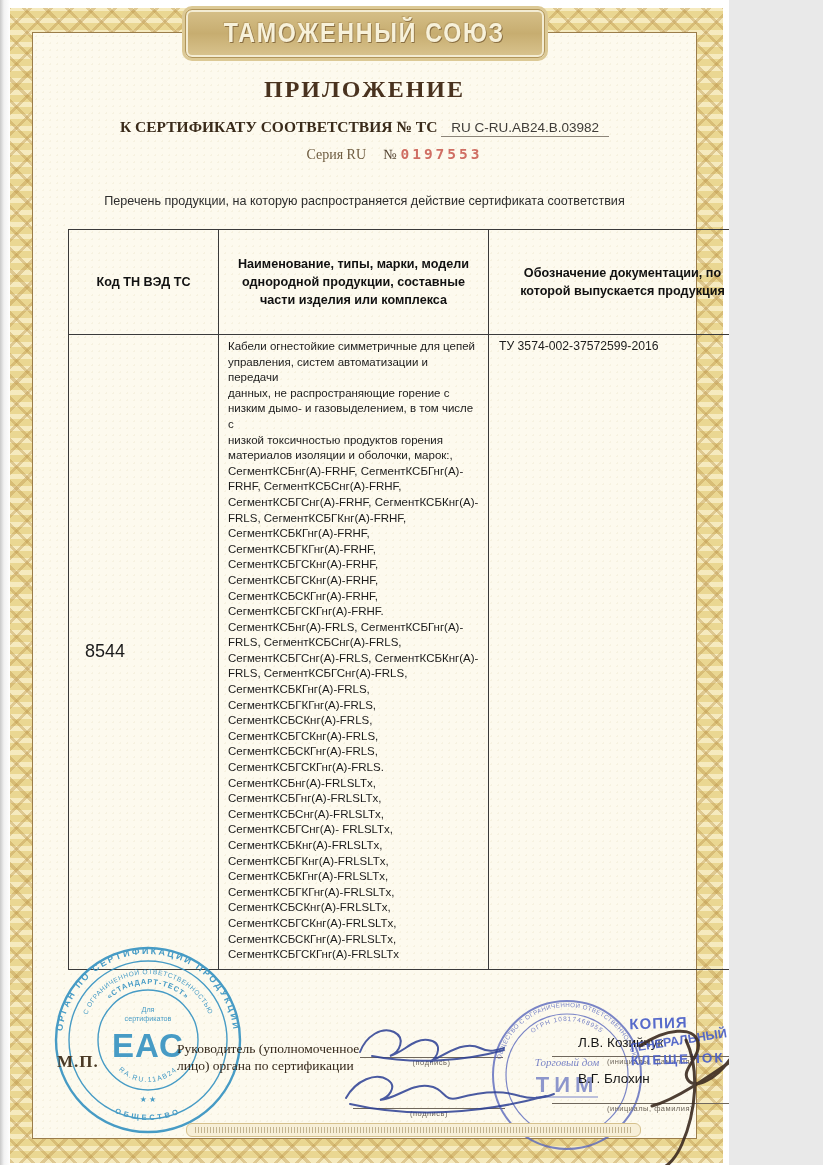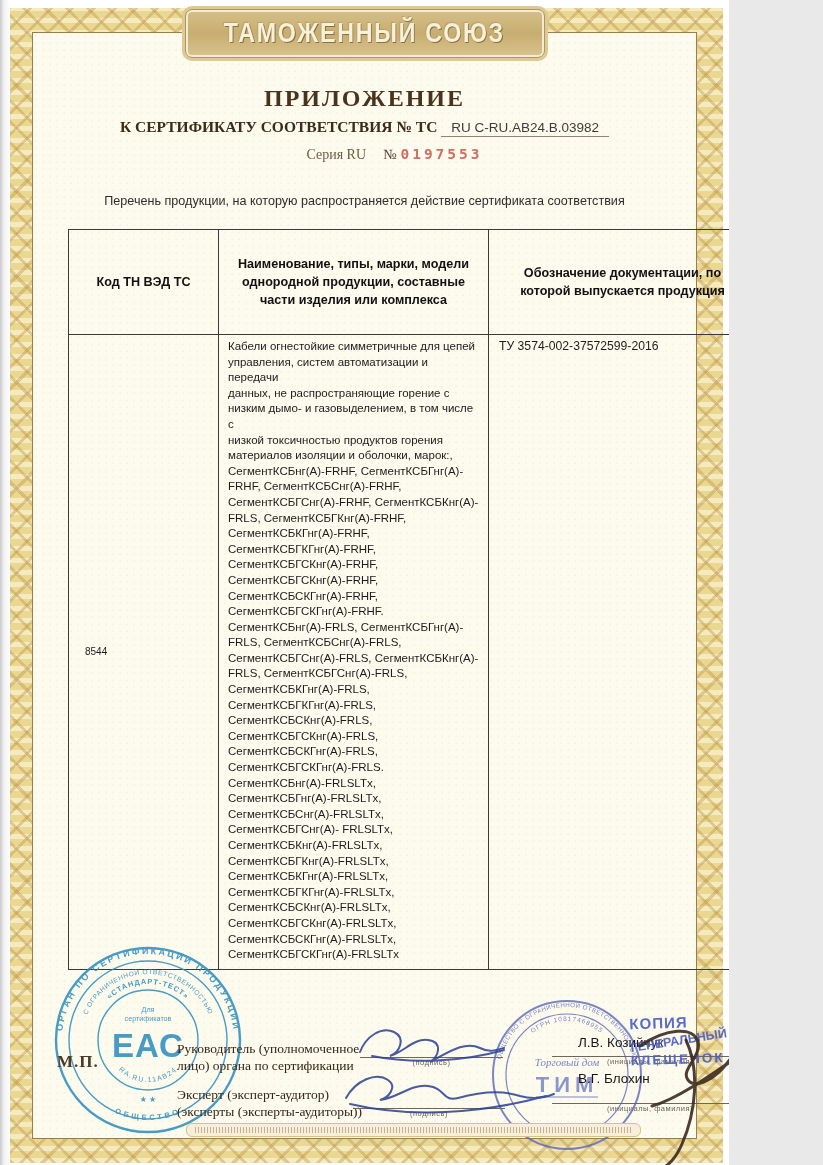--- a/index.html
+++ b/index.html
@@ -25,41 +25,41 @@
         background:linear-gradient(180deg,#d6c089,#c7ad70 50%,#d9c48f);
         border:1px solid #b1955a;
         box-shadow:0 0 0 3px #dcc995, inset 0 0 0 2px #f3ecd3;
         display:flex;align-items:center;justify-content:center;}
   .badge span{display:inline-block;transform:scaleX(.86);
         font-weight:bold;font-size:27px;letter-spacing:2px;color:#f7f1da;
         text-shadow:1px 1px 0 #8a6f42,-1px -1px 1px #b99e66;white-space:nowrap;}
 
   .appendix-title{position:absolute;top:76px;left:0;right:0;text-align:center;
         font-family:"Liberation Serif",serif;font-weight:bold;font-size:24px;
-        letter-spacing:2px;color:#49321e;margin-top:9px;}
+        letter-spacing:2px;color:#49321e;}
   .cert-line{position:absolute;top:118px;left:0;right:0;text-align:center;
         font-family:"Liberation Serif",serif;font-weight:bold;font-size:15.5px;color:#3a2b1a;}
   .cert-number{font-family:"Liberation Sans",sans-serif;font-weight:normal;font-size:13.5px;
         color:#3f3c38;border-bottom:1px solid #8c8579;padding:0 10px 1px;}
   .series-line{position:absolute;top:146px;left:0;right:0;text-align:center;padding-left:60px;
         font-family:"Liberation Serif",serif;font-size:14px;color:#6e5c40;}
   .numero-sign{color:#564634;margin-left:14px;}
   .series-number{font-family:"DejaVu Sans Mono",monospace;font-weight:bold;font-size:14.5px;
         letter-spacing:3px;color:#c8564b;opacity:.85;}
 
   .products-intro{position:absolute;top:194px;left:0;right:0;text-align:center;
         font-size:12.6px;color:#2d2d2d;}
 
   
   .products-table{position:absolute;top:229px;left:68px;
         border-collapse:collapse;table-layout:fixed;width:688px;}
   .products-table td{border:1px solid #3a3a3a;vertical-align:top;}
   .products-table .th{font-weight:bold;font-size:12.6px;text-align:center;
         vertical-align:middle;height:92px;padding:6px 12px;line-height:1.45;color:#111;}
-  .code-cell{vertical-align:middle !important;font-size:10px;padding-left:16px;color:#1c1c1c;}
+  .code-cell{vertical-align:middle !important;font-size:18px;padding-left:16px;color:#1c1c1c;}
   .description-cell{padding:4px 8px 6px 9px;font-size:11.5px;line-height:15.6px;color:#1c1c1c;}
   .doc-cell{padding:4px 10px;font-size:12.2px;color:#1c1c1c;}
 
   
   .mp-label{position:absolute;left:57px;top:1052px;font-family:Liberation Serif, serif;
         font-weight:bold;font-size:17px;letter-spacing:1px;color:#4a3a26;}
   .sig-label{position:absolute;width:200px;font-family:"Liberation Serif",serif;
         font-size:13.5px;line-height:17px;color:#33271a;}
   .sig-line{position:absolute;border-top:1px solid #6f675c;text-align:center;}
   .sig-caption{font-size:7.5px;color:#6b6358;letter-spacing:.5px;}
@@ -202,24 +202,20 @@
   <div class="mp-label">М.П.</div>
 
   <div class="sig-label" style="left:177px;top:1040px;">
     <div>Руководитель (уполномоченное</div>
     <div>лицо) органа по сертификации</div>
   </div>
   <div class="sig-line" style="left:360px;top:1057px;width:143px;">
     <div class="sig-caption">(подпись)</div>
   </div>
 
-  <div class="sig-label" style="left:177px;top:1086px;">
-    <div>Эксперт (эксперт-аудитор)</div>
-    <div>(эксперты (эксперты-аудиторы))</div>
-  </div>
   <div class="sig-line" style="left:353px;top:1108px;width:152px;">
     <div class="sig-caption">(подпись)</div>
   </div>
 
   <svg class="stamp-svg" style="left:488px;top:996px;opacity:.8" width="158" height="158" viewBox="0 0 158 158">
     <defs>
       <path id="oA" d="M 11 79 A 68 68 0 0 1 147 79"></path>
       <path id="oB" d="M 25 79 A 54 54 0 0 1 133 79"></path>
       <path id="oC" d="M 21 79 A 58 58 0 0 0 137 79"></path>
     </defs>

